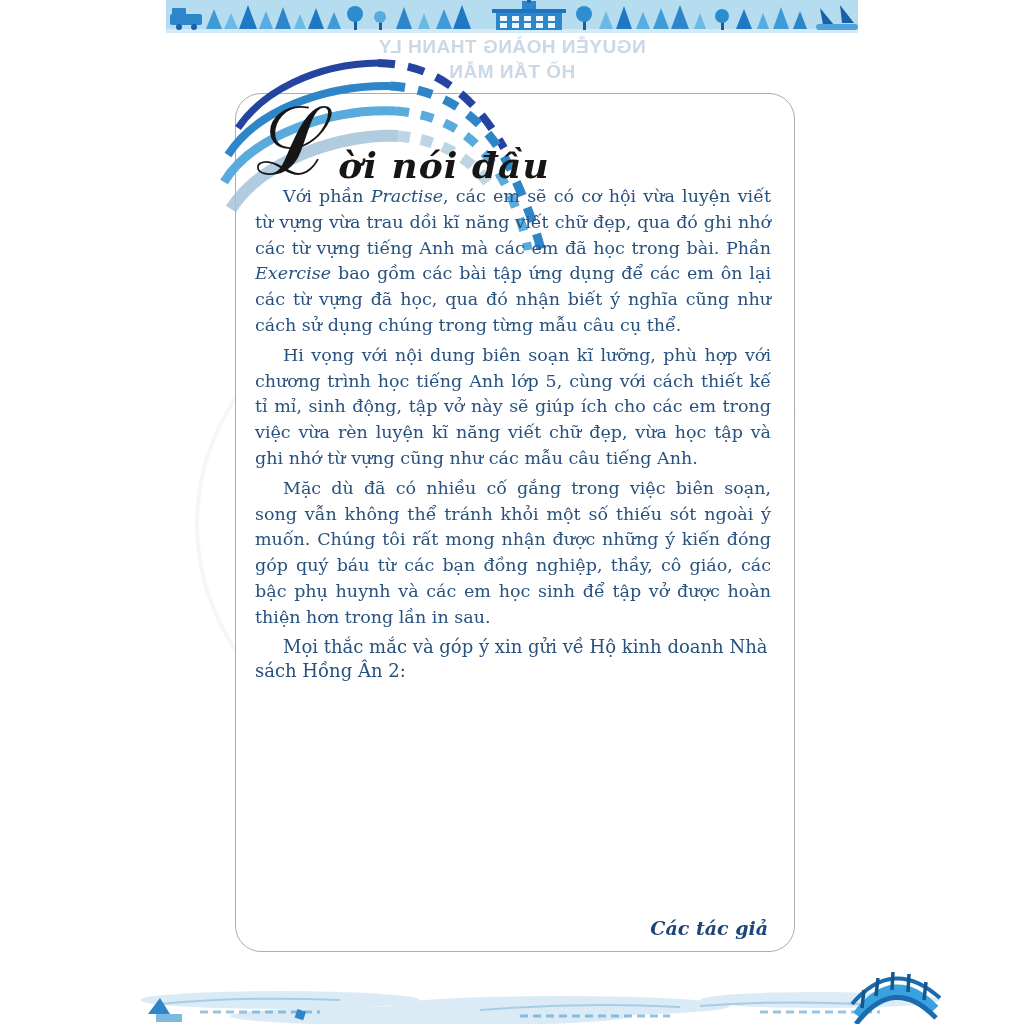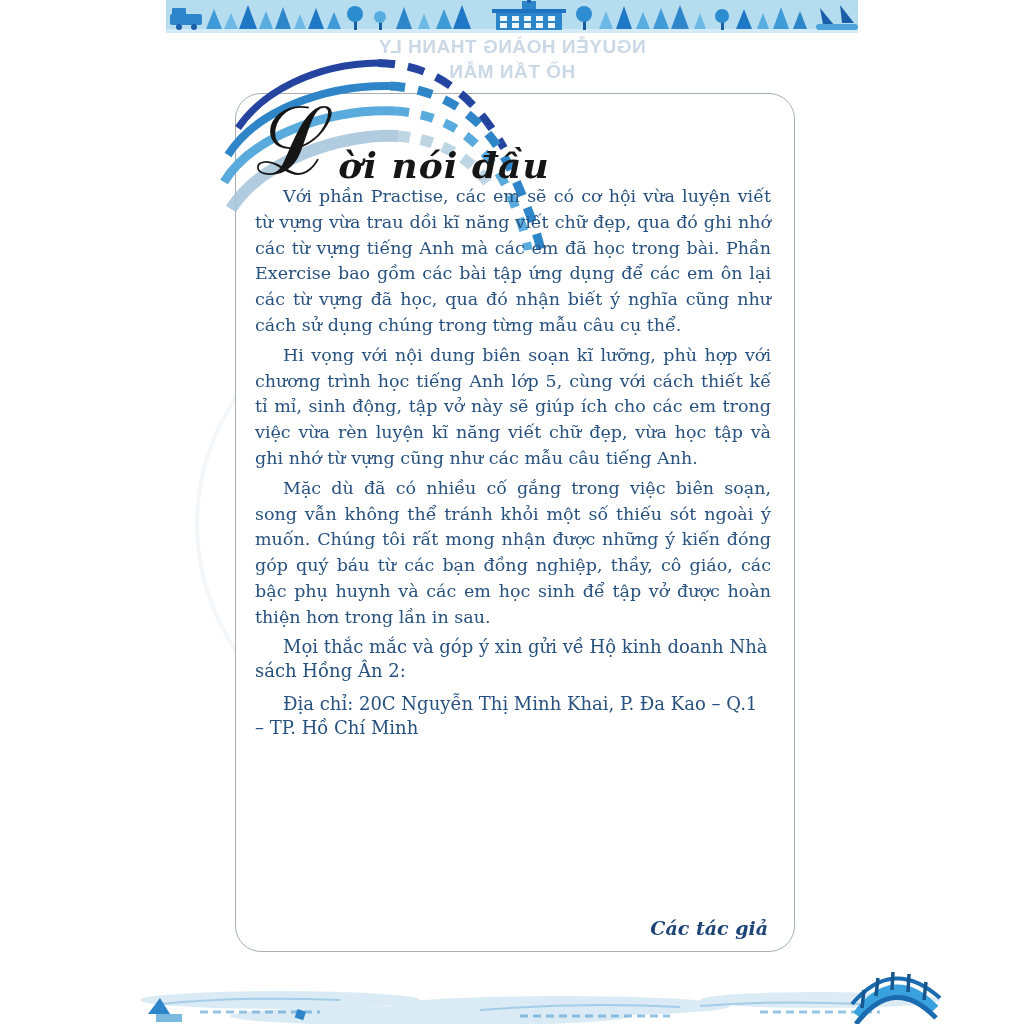--- a/index.html
+++ b/index.html
@@ -29,21 +29,21 @@
 
   .title-row{position:absolute;left:256px;top:102px;display:flex;color:#161616;}
   .initial{font-size:94px;line-height:.85;font-family:"DejaVu Serif",serif;}
   .title-rest{font-style:italic;font-weight:bold;font-size:36px;margin:42px 0 0 4px;
               letter-spacing:1px;font-family:"DejaVu Serif",serif;text-align:center;}
 
   .body{position:absolute;left:255px;top:184px;width:516px;color:#27517f;}
   .greeting{font-size:19px;margin:0 0 8px;text-indent:28px;color:#2a5586;}
   p.para{text-align:justify;text-indent:28px;font-size:17.5px;line-height:25.8px;margin:0 0 4px;}
   .b{font-weight:bold;color:#1d4476;}
-  .i{margin-top:24px;}
+  .i{font-style:italic;margin-top:24px;}
   .contacts{margin-top:0;}
   p.contact{text-indent:28px;font-size:18px;line-height:24px;margin:0 0 9px;}
   .signature{position:absolute;right:26px;bottom:12px;font-weight:bold;font-style:italic;
              color:#1d4476;font-size:19px;}
 
   .bottom-deco{position:absolute;left:0;top:954px;}
 </style>
 </head>
 <body>
 
@@ -152,21 +152,20 @@
   </div>
 
   <div class="body">
     <div id="paras">
         <p class="para"><span>Với phần </span><span class="i">Practise</span><span>, các em sẽ có cơ hội vừa luyện viết từ vựng vừa trau dồi kĩ năng viết chữ đẹp, qua đó ghi nhớ các từ vựng tiếng Anh mà các em đã học trong bài. Phần </span><span class="i">Exercise</span><span> bao gồm các bài tập ứng dụng để các em ôn lại các từ vựng đã học, qua đó nhận biết ý nghĩa cũng như cách sử dụng chúng trong từng mẫu câu cụ thể.</span></p>
         <p class="para"><span>Hi vọng với nội dung biên soạn kĩ lưỡng, phù hợp với chương trình học tiếng Anh lớp 5, cùng với cách thiết kế tỉ mỉ, sinh động, tập vở này sẽ giúp ích cho các em trong việc vừa rèn luyện kĩ năng viết chữ đẹp, vừa học tập và ghi nhớ từ vựng cũng như các mẫu câu tiếng Anh.</span></p>
         <p class="para"><span>Mặc dù đã có nhiều cố gắng trong việc biên soạn, song vẫn không thể tránh khỏi một số thiếu sót ngoài ý muốn. Chúng tôi rất mong nhận được những ý kiến đóng góp quý báu từ các bạn đồng nghiệp, thầy, cô giáo, các bậc phụ huynh và các em học sinh để tập vở được hoàn thiện hơn trong lần in sau.</span></p>
       </div>
     <div class="contacts" id="contacts">
         <p class="contact">Mọi thắc mắc và góp ý xin gửi về Hộ kinh doanh Nhà sách Hồng Ân 2:</p>
-        <p class="contact">Địa chỉ: 20C Nguyễn Thị Minh Khai, P. Đa Kao – Q.1 – TP. Hồ Chí Minh</p>
       </div>
   </div>
 
   <svg class="bottom-deco" width="1024" height="70" viewBox="0 954 1024 70">
     <g opacity=".5" fill="#b9d8ec">
       <ellipse cx="280" cy="1000" rx="140" ry="9"></ellipse>
       <ellipse cx="560" cy="1006" rx="170" ry="10"></ellipse>
       <ellipse cx="820" cy="1000" rx="120" ry="8"></ellipse>
       <ellipse cx="430" cy="1016" rx="200" ry="10"></ellipse>
     </g>

